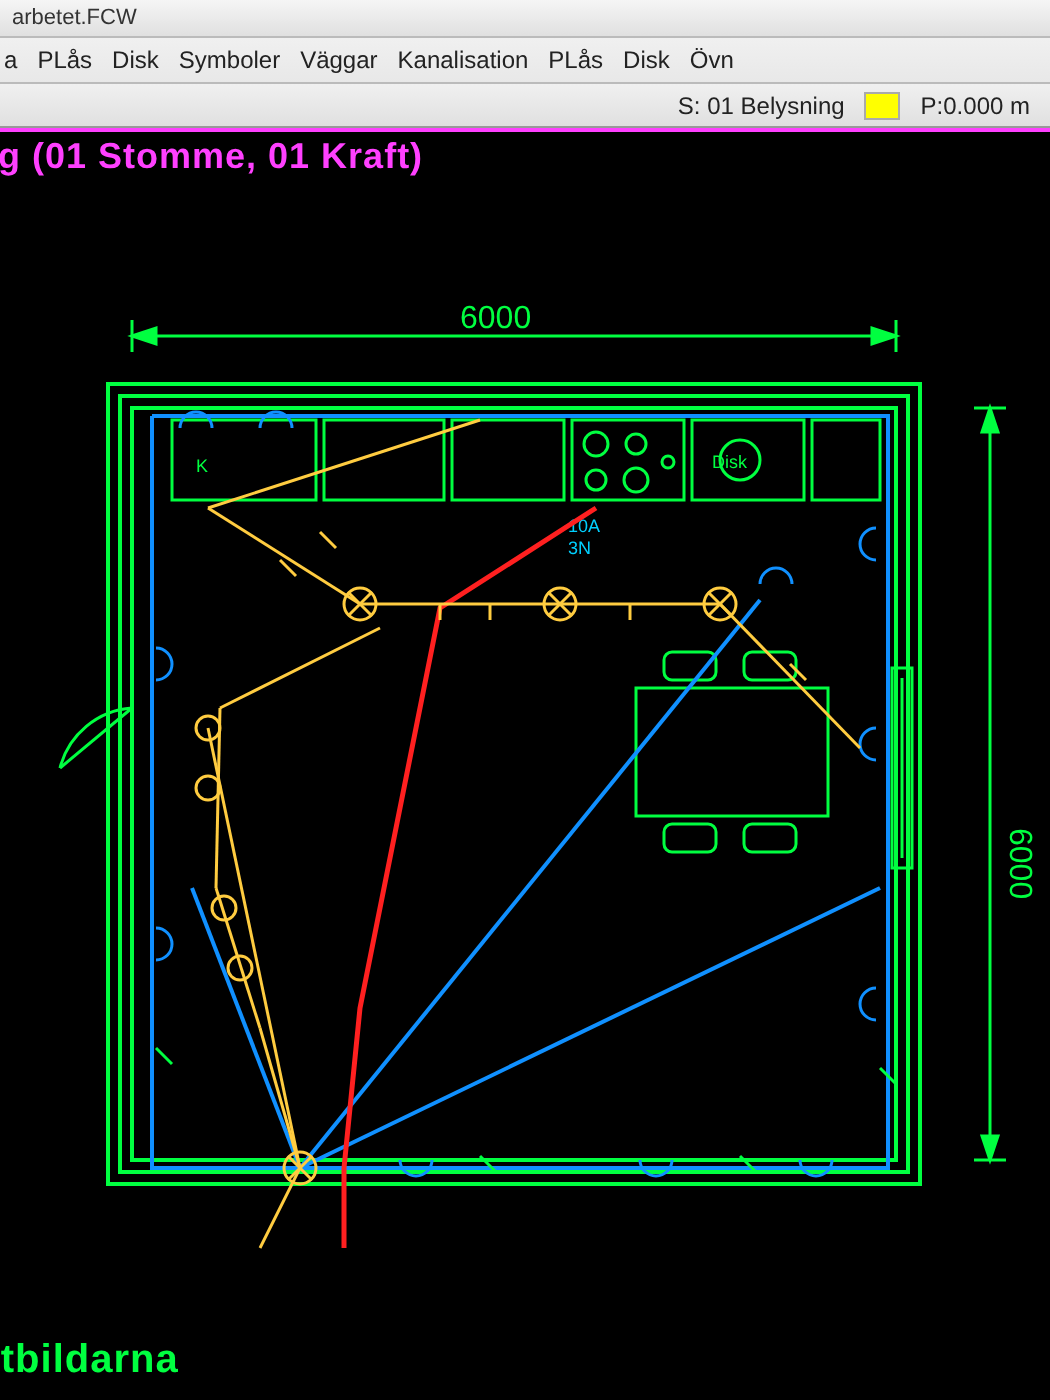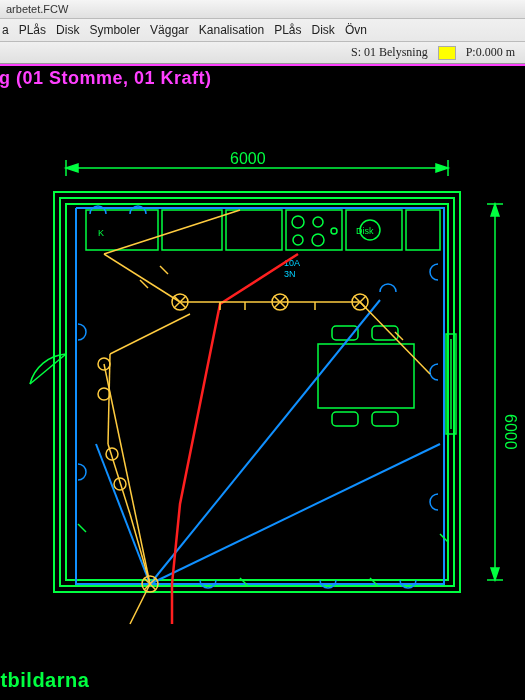--- a/index.html
+++ b/index.html
@@ -31,21 +31,21 @@
     .statusbar {
       background: linear-gradient(#f0f0f0, #e0e0e0);
       padding: 3px 4px;
       font-size: 12px;
       display: flex;
       align-items: center;
       border-bottom: 1px solid #999;
       height: 22px;
     }
     .status-spacer { flex: 1; }
-    .status-label { padding: 0 6px; color: #222; font-family: Liberation Serif, serif; }
+    .status-label { padding: 0 6px; color: #222; }
     .status-swatch {
       width: 18px; height: 14px; background: #ffff00; border: 1px solid #aaa;
       margin: 0 4px;
     }
     .viewport {
       position: relative;
       width: 525px;
       height: calc(700px - 66px);
       background: #000;
       overflow: hidden;

